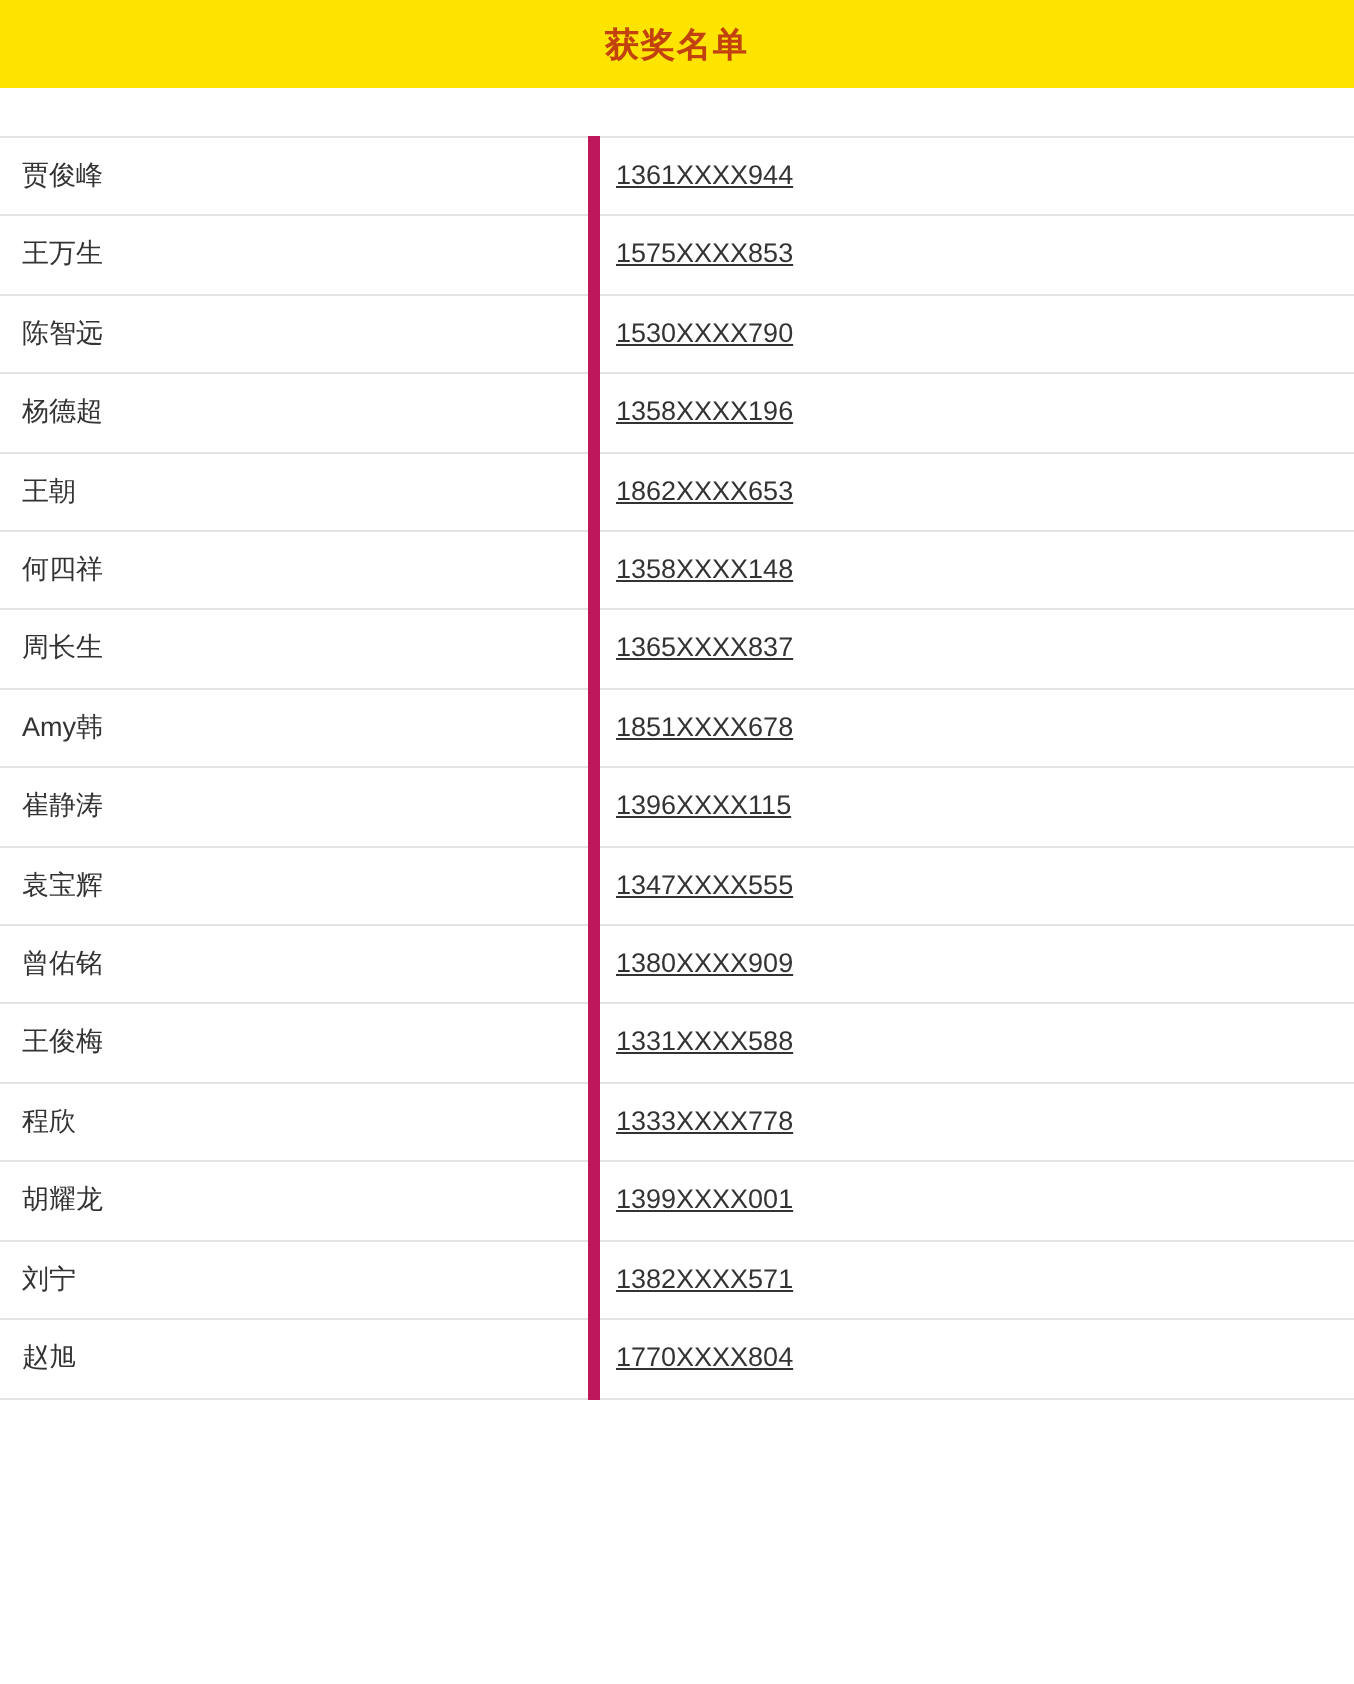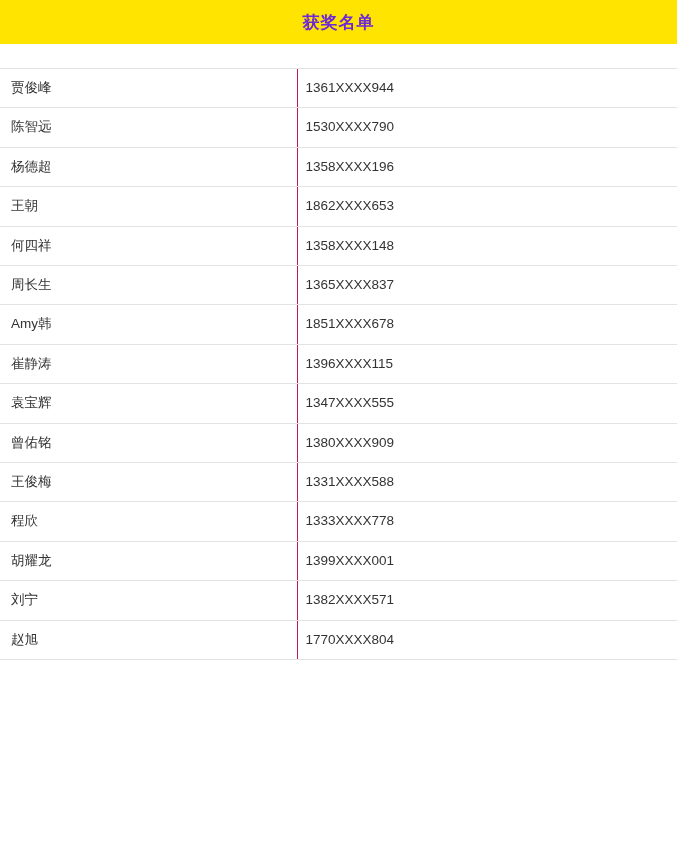--- a/index.html
+++ b/index.html
@@ -25,21 +25,21 @@
     height: 44px;
     background: #ffe400;
     display: flex;
     align-items: center;
     justify-content: center;
     box-sizing: border-box;
   }
   .header-title {
     font-size: 17px;
     font-weight: bold;
-    color: #6d28d9;
+    color: #c2410c;
     letter-spacing: 1px;
   }
   .spacer {
     height: 24px;
     background: #ffffff;
   }
   .award-table {
     width: 677px;
     border-collapse: collapse;
     table-layout: fixed;
@@ -60,21 +60,22 @@
   }
   .col-name {
     width: 297px;
     padding-left: 11px !important;
     box-sizing: border-box;
   }
   .col-phone {
     width: 380px;
     padding-left: 8px !important;
     box-sizing: border-box;
-    border-left: 1px solid #be185d;
+    border-left: 6px solid #be185d;
+    text-decoration: underline;
   }
   .top-rule {
     border-top: 1px solid #e3e3e3;
   }
 </style>
 </head>
 <body>
 
 <div class="page">
 
@@ -82,20 +83,24 @@
     <span class="header-title">获奖名单</span>
   </div>
 
   <div class="spacer"></div>
 
   <table class="award-table">
     <tbody>
         <tr>
           <td class="col-name top-rule">贾俊峰</td>
           <td class="col-phone top-rule">1361XXXX944</td>
+        </tr>
+        <tr>
+          <td class="col-name">王万生</td>
+          <td class="col-phone">1575XXXX853</td>
         </tr>
         <tr>
           <td class="col-name">陈智远</td>
           <td class="col-phone">1530XXXX790</td>
         </tr>
         <tr>
           <td class="col-name">杨德超</td>
           <td class="col-phone">1358XXXX196</td>
         </tr>
         <tr>

